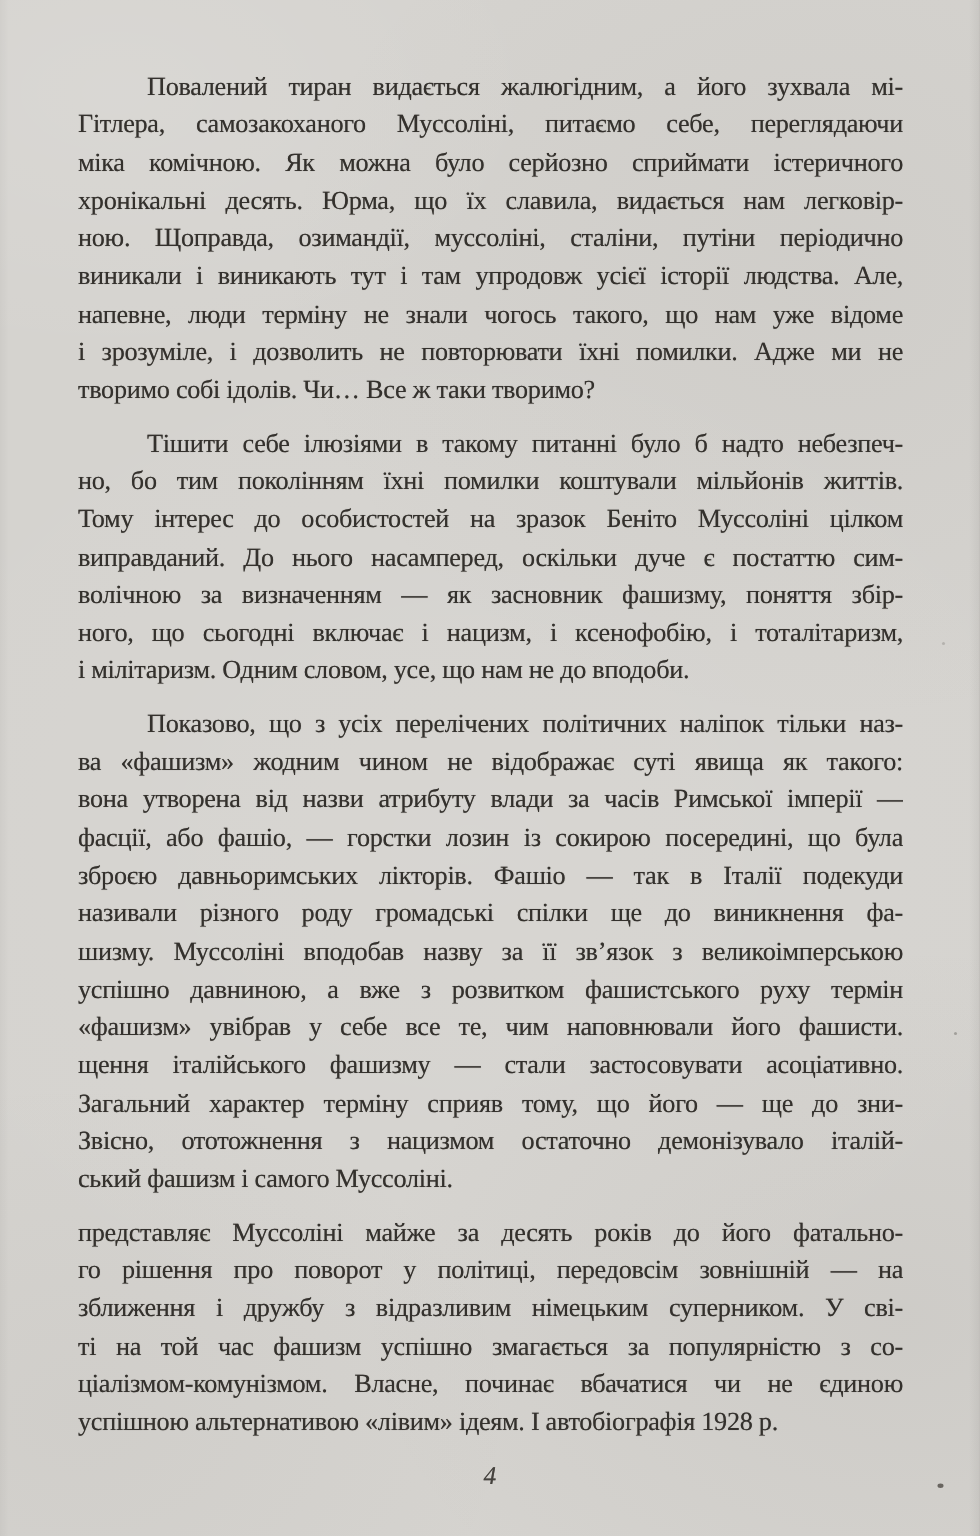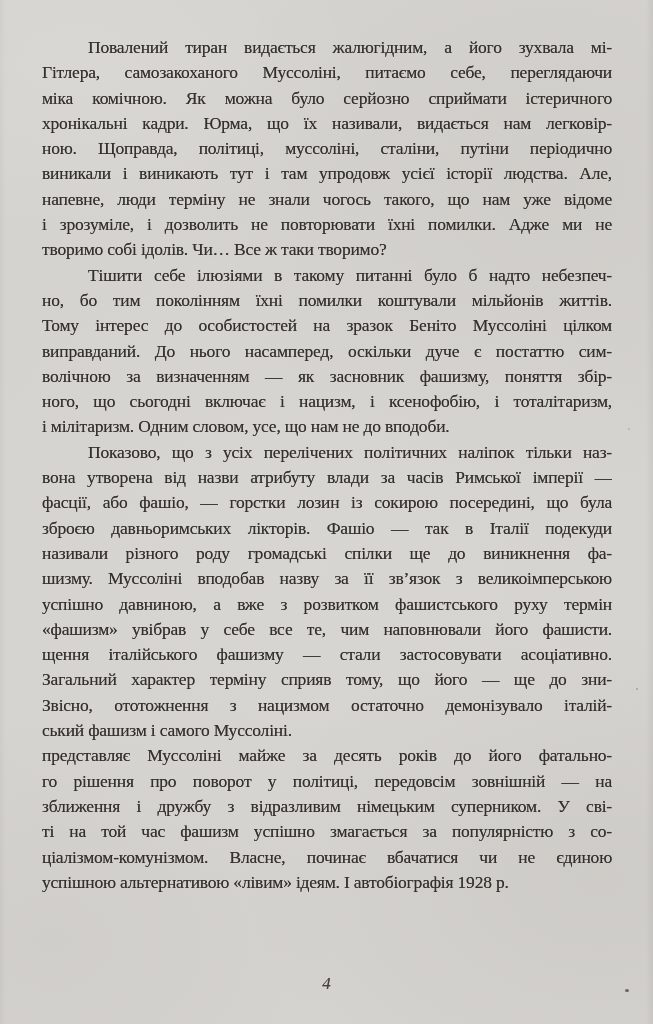--- a/index.html
+++ b/index.html
@@ -28,21 +28,21 @@
     position: absolute;
     left: 42px;
     top: 35px;
     width: 570px;
     font-size: 17.5px;
     line-height: 25.31px;
     letter-spacing: -0.2px;
     color: #34312d;
     text-shadow: 0 0 0.45px rgba(52,49,45,0.65);
   }
-  .para { margin: 0; padding: 0; }
+  .para { margin: 10px; padding: 0; }
   .text-line {
     height: 25.31px;
     overflow: hidden;
     text-align: justify;
     text-align-last: justify;
     text-justify: inter-word;
   }
   .text-line.para-first { text-indent: 46px; }
   .text-line.para-last  { text-align-last: left; }
   .page-number {
@@ -67,38 +67,39 @@
 </style>
 </head>
 <body>
 
 <div class="scan-page">
   <div class="body-text" id="body-text">
       <div class="para">
         <div class="text-line para-first">Повалений тиран видається жалюгідним, а його зухвала мі-</div>
         <div class="text-line">Гітлера, самозакоханого Муссоліні, питаємо себе, переглядаючи</div>
         <div class="text-line">міка комічною. Як можна було серйозно сприймати істеричного</div>
-        <div class="text-line">хронікальні кадри. Юрма, що їх називали, видається нам легковір-</div>
-        <div class="text-line">ною. Щоправда, політиці, муссоліні, сталіни, путіни періодично</div>
+        <div class="text-line">хронікальні десять. Юрма, що їх славила, видається нам легковір-</div>
+        <div class="text-line">ною. Щоправда, озимандії, муссоліні, сталіни, путіни періодично</div>
         <div class="text-line">виникали і виникають тут і там упродовж усієї історії людства. Але,</div>
         <div class="text-line">напевне, люди терміну не знали чогось такого, що нам уже відоме</div>
         <div class="text-line">і зрозуміле, і дозволить не повторювати їхні помилки. Адже ми не</div>
         <div class="text-line para-last">творимо собі ідолів. Чи… Все ж таки творимо?</div>
       </div>
       <div class="para">
         <div class="text-line para-first">Тішити себе ілюзіями в такому питанні було б надто небезпеч-</div>
         <div class="text-line">но, бо тим поколінням їхні помилки коштували мільйонів життів.</div>
         <div class="text-line">Тому інтерес до особистостей на зразок Беніто Муссоліні цілком</div>
         <div class="text-line">виправданий. До нього насамперед, оскільки дуче є постаттю сим-</div>
         <div class="text-line">волічною за визначенням — як засновник фашизму, поняття збір-</div>
         <div class="text-line">ного, що сьогодні включає і нацизм, і ксенофобію, і тоталітаризм,</div>
         <div class="text-line para-last">і мілітаризм. Одним словом, усе, що нам не до вподоби.</div>
       </div>
       <div class="para">
         <div class="text-line para-first">Показово, що з усіх перелічених політичних наліпок тільки наз-</div>
+        <div class="text-line">ва «фашизм» жодним чином не відображає суті явища як такого:</div>
         <div class="text-line">вона утворена від назви атрибуту влади за часів Римської імперії —</div>
         <div class="text-line">фасції, або фашіо, — горстки лозин із сокирою посередині, що була</div>
         <div class="text-line">зброєю давньоримських лікторів. Фашіо — так в Італії подекуди</div>
         <div class="text-line">називали різного роду громадські спілки ще до виникнення фа-</div>
         <div class="text-line">шизму. Муссоліні вподобав назву за її зв’язок з великоімперською</div>
         <div class="text-line">успішно давниною, а вже з розвитком фашистського руху термін</div>
         <div class="text-line">«фашизм» увібрав у себе все те, чим наповнювали його фашисти.</div>
         <div class="text-line">щення італійського фашизму — стали застосовувати асоціативно.</div>
         <div class="text-line">Загальний характер терміну сприяв тому, що його — ще до зни-</div>
         <div class="text-line">Звісно, ототожнення з нацизмом остаточно демонізувало італій-</div>

